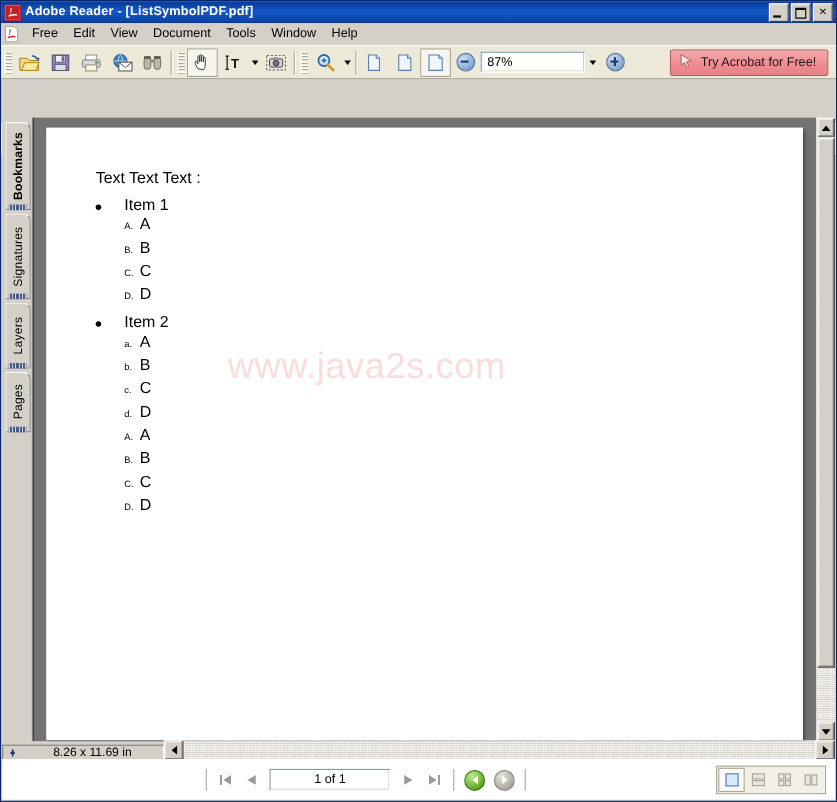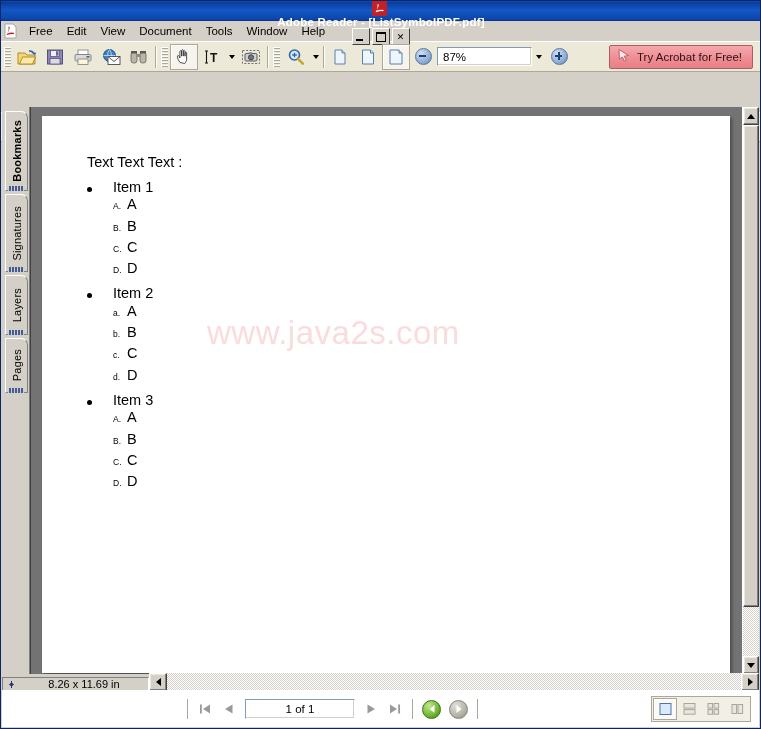--- a/index.html
+++ b/index.html
@@ -10,21 +10,20 @@
     background:#d4d0c8;color:#000;
   }
   #app{position:relative;width:761px;height:729px;background:#d4d0c8;
        border:1px solid #0a246a;box-sizing:border-box;}
 
   
   .titlebar{
     height:20px;display:flex;align-items:center;
     background:linear-gradient(to bottom,#0a4fb5 0%,#0a3d9c 8%,#1457c4 45%,#0c46ad 90%,#08337f 100%);
     padding:0 2px 0 3px;
-    flex-direction:column;
   }
   .tb-icon{width:15px;height:15px;margin-right:4px;flex:none;position:relative;}
   .tb-title{color:#fff;font-weight:bold;font-size:11.5px;letter-spacing:.2px;white-space:nowrap;}
   .tb-spacer{flex:1;}
   .tb-btns{display:flex;gap:2px;padding-right:1px;}
   .tb-btn{width:16px;height:15px;background:#d4d0c8;border:1px solid;
     border-color:#fff #404040 #404040 #fff;position:relative;cursor:default;}
   .tb-btn .g{position:absolute;left:50%;top:50%;transform:translate(-50%,-50%);
     font-size:9px;line-height:1;font-family:"Liberation Sans",sans-serif;color:#000;}
   .min-g{width:7px;height:2px;background:#000;position:absolute;left:3px;bottom:3px;}
@@ -448,24 +447,20 @@
             </div>
             <div class="sub-row">
               <span class="sub-mark">c.</span>
               <span class="sub-txt">C</span>
             </div>
             <div class="sub-row">
               <span class="sub-mark">d.</span>
               <span class="sub-txt">D</span>
             </div>
 
-            <div class="bullet-row">
-              <span class="bullet-dot"><b></b></span>
-              <span class="bullet-txt">Item 3</span>
-            </div>
             <div class="sub-row">
               <span class="sub-mark">A.</span>
               <span class="sub-txt">A</span>
             </div>
             <div class="sub-row">
               <span class="sub-mark">B.</span>
               <span class="sub-txt">B</span>
             </div>
             <div class="sub-row">
               <span class="sub-mark">C.</span>

